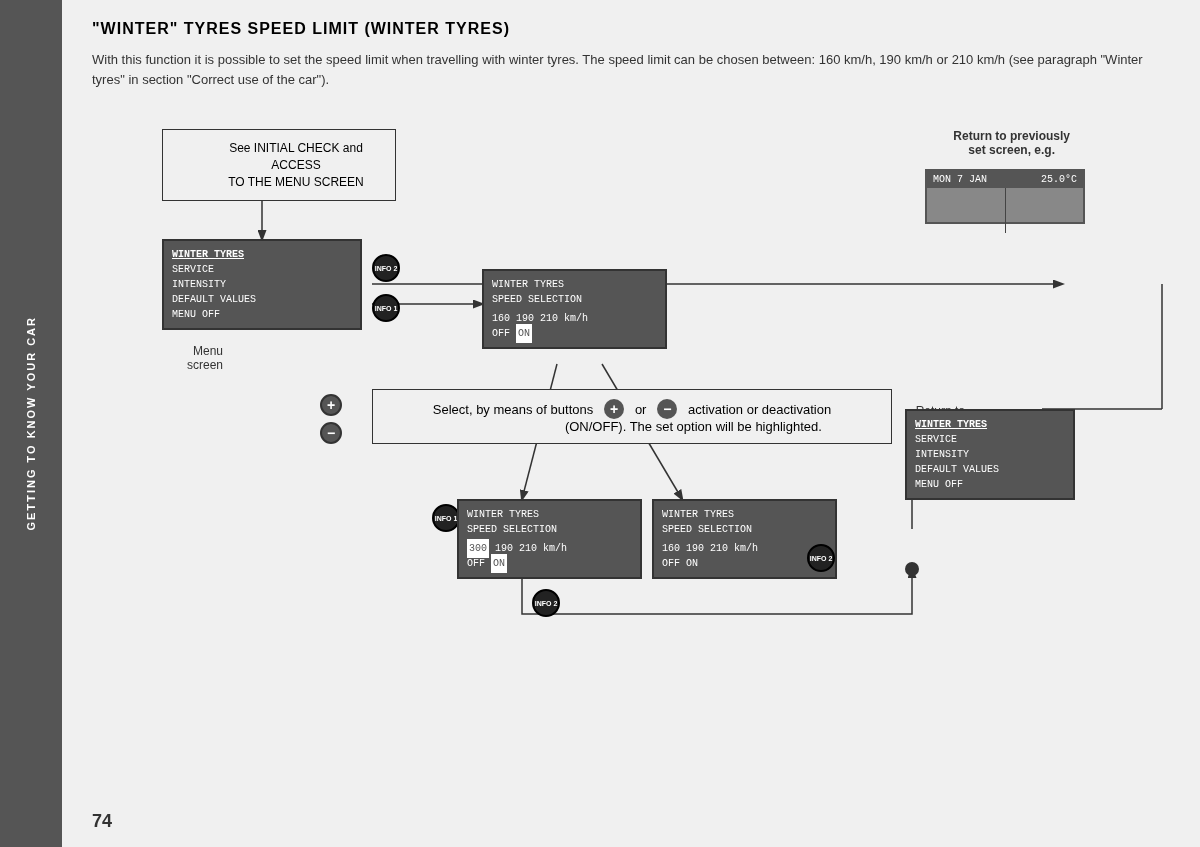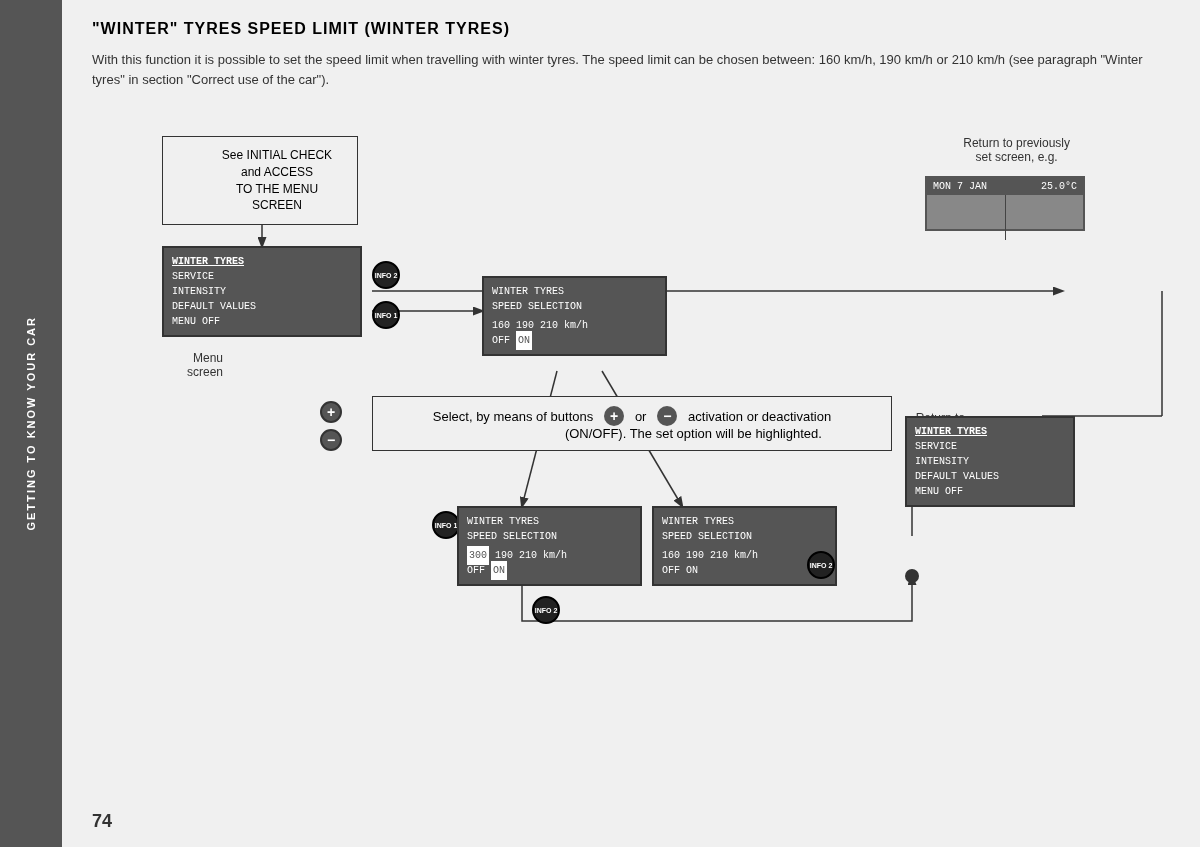--- a/index.html
+++ b/index.html
@@ -62,21 +62,21 @@
       color: #000;
       margin-bottom: 12px;
       letter-spacing: 1px;
     }
 
     
     .description {
       font-size: 13px;
       color: #333;
       line-height: 1.5;
-      margin-bottom: 27px;
+      margin-bottom: 20px;
     }
 
     
     .diagram {
       position: relative;
       width: 100%;
       height: 620px;
     }
 
     
@@ -232,21 +232,21 @@
       <line x1="950" y1="300" x2="1070" y2="300" stroke="#333" stroke-width="1.5"></line>
       <line x1="1070" y1="300" x2="1070" y2="175" stroke="#333" stroke-width="1.5"></line>
 
       <defs>
         <marker id="arrowhead" markerWidth="8" markerHeight="6" refX="6" refY="3" orient="auto">
           <polygon points="0 0, 8 3, 0 6" fill="#333"></polygon>
         </marker>
       </defs>
     </svg>
 
-    <div class="initial-box" style="left: 70px; top: 20px; width: 196px; padding-left: 48px;">
+    <div class="initial-box" style="left: 70px; top: 20px; width: 234px; padding-left: 48px;">
       <span>See INITIAL CHECK and ACCESS<br>TO THE MENU SCREEN</span>
     </div>
 
     <div class="screen-box" style="left: 70px; top: 130px; width: 200px;">
       <div><span class="highlighted">WINTER TYRES</span></div>
       <div>SERVICE</div>
       <div>INTENSITY</div>
       <div>DEFAULT VALUES</div>
       <div>MENU OFF</div>
     </div>
@@ -315,21 +315,21 @@
       <div>SPEED SELECTION</div>
       <div style="height:4px;"></div>
       <div>160 190 210 km/h</div>
       <div>OFF ON</div>
     </div>
 
     <div class="info-badge" style="left: 715px; top: 435px;">
       <span style="font-size:7px;">INFO 2</span>
     </div>
 
-    <div class="label" style="right: 100px; top: 20px; text-align: center; font-size: 12px;">
+    <div class="label" style="right: 100px; top: 20px; text-align: center; font-size: 12px; font-weight: bold;">
       Return to previously<br>set screen, e.g.
     </div>
 
     <div class="display-screen" style="right: 85px; top: 60px;">
       <div class="display-header">
         <span>MON 7 JAN</span>
         <span>25.0°C</span>
       </div>
       <div style="display:flex; height: 45px;">
         <div style="flex:1; border-right:1px solid #444;"></div>

